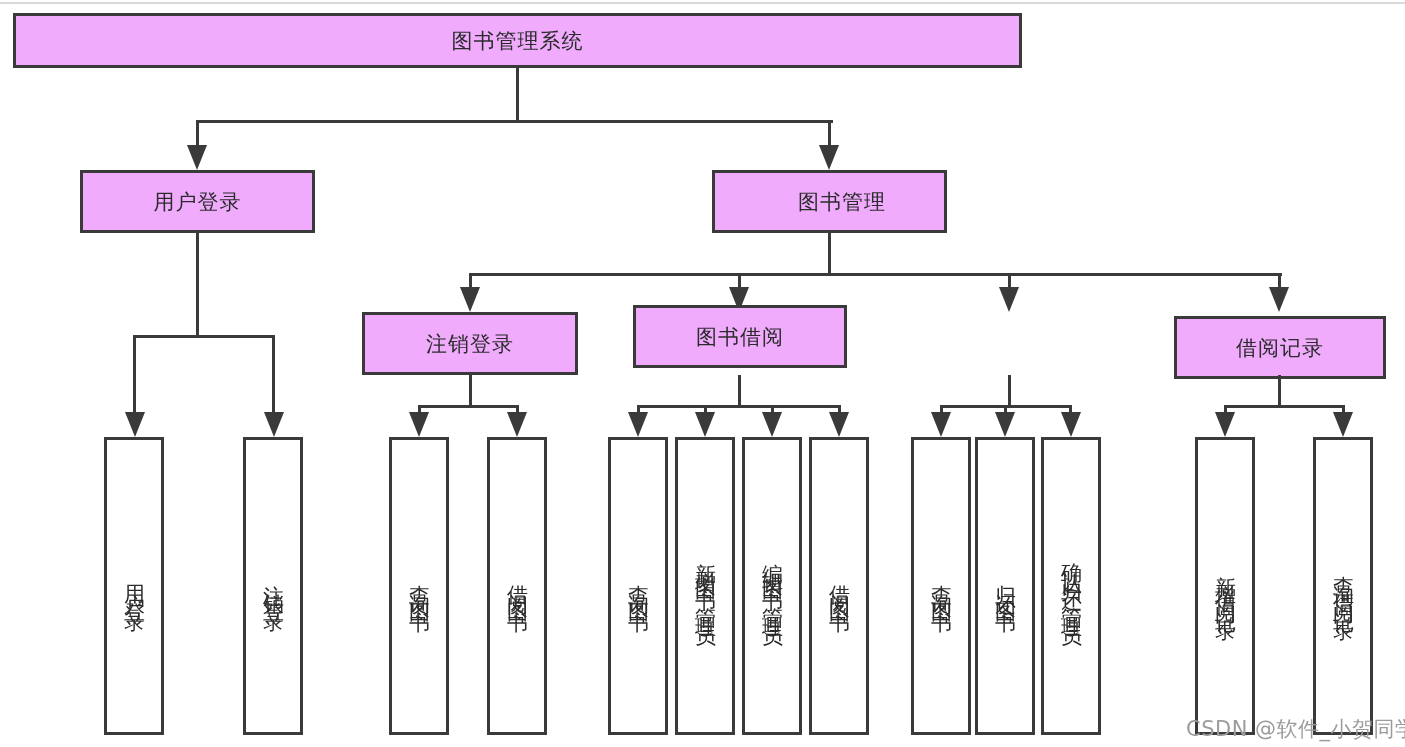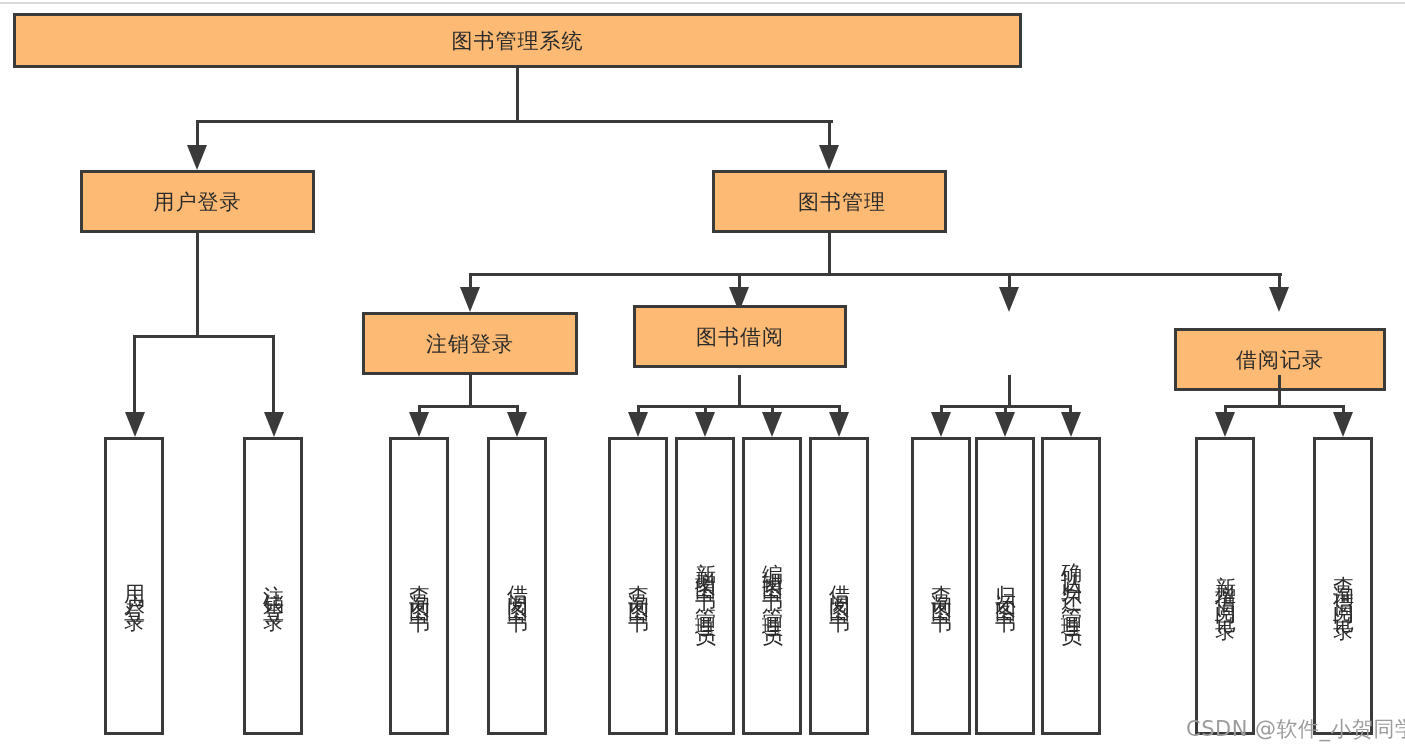--- a/index.html
+++ b/index.html
@@ -7,21 +7,21 @@
     --text:#2b2b2b;
     --wm:#9c9c9c;
   }
   *{margin:0;padding:0;box-sizing:border-box;}
   body{background:#fff;font-family:"DejaVu Sans","Liberation Sans",sans-serif;}
   .canvas{
     position:relative;width:1405px;height:747px;background:#ffffff;overflow:hidden;
   }
   .topline{position:absolute;left:0;top:2px;width:1405px;height:2px;background:#d9d9d9;}
   .box{
-    position:absolute;background:#fdba74;border:3px solid var(--line);
+    position:absolute;background:#f0abfc;border:3px solid var(--line);
     display:flex;align-items:center;justify-content:center;
     font-size:21px;color:var(--text);letter-spacing:1px;white-space:nowrap;
   }
   .leaf{position:absolute;background:#fff;border:3px solid var(--line);
     display:flex;align-items:center;justify-content:center;}
   .vtext{
     writing-mode:vertical-rl;text-orientation:mixed;
     font-size:21px;color:var(--text);letter-spacing:9px;line-height:1.1;
   }
   .ln{position:absolute;background:var(--line);}
@@ -67,21 +67,21 @@
   <div class="arrow" style="left:460px;top:287px;"></div>
   <div class="ln" style="left:738px;top:273px;width:3px;height:15px;"></div>
   <div class="arrow" style="left:729px;top:287px;"></div>
   <div class="ln" style="left:1008px;top:273px;width:3px;height:15px;"></div>
   <div class="arrow" style="left:999px;top:287px;"></div>
   <div class="ln" style="left:1278px;top:273px;width:3px;height:15px;"></div>
   <div class="arrow" style="left:1269px;top:287px;"></div>
 
   <div class="box" style="left:362px;top:312px;width:216px;height:63px;">注销登录</div>
   <div class="box" style="left:633px;top:305px;width:214px;height:63px;">图书借阅</div>
-  <div class="box" style="left:1174px;top:328px;width:212px;height:63px;">借阅记录</div>
+  <div class="box" style="left:1174px;top:316px;width:212px;height:63px;">借阅记录</div>
 
   <div class="ln" style="left:469px;top:375px;width:3px;height:30px;"></div>
   <div class="ln" style="left:418px;top:405px;width:101px;height:3px;"></div>
   <div class="ln" style="left:418px;top:405px;width:3px;height:9px;"></div>
   <div class="arrow" style="left:409px;top:412px;"></div>
   <div class="ln" style="left:516px;top:405px;width:3px;height:9px;"></div>
   <div class="arrow" style="left:507px;top:412px;"></div>
 
   <div class="ln" style="left:738px;top:375px;width:3px;height:30px;"></div>
   <div class="ln" style="left:637px;top:405px;width:203px;height:3px;"></div>

